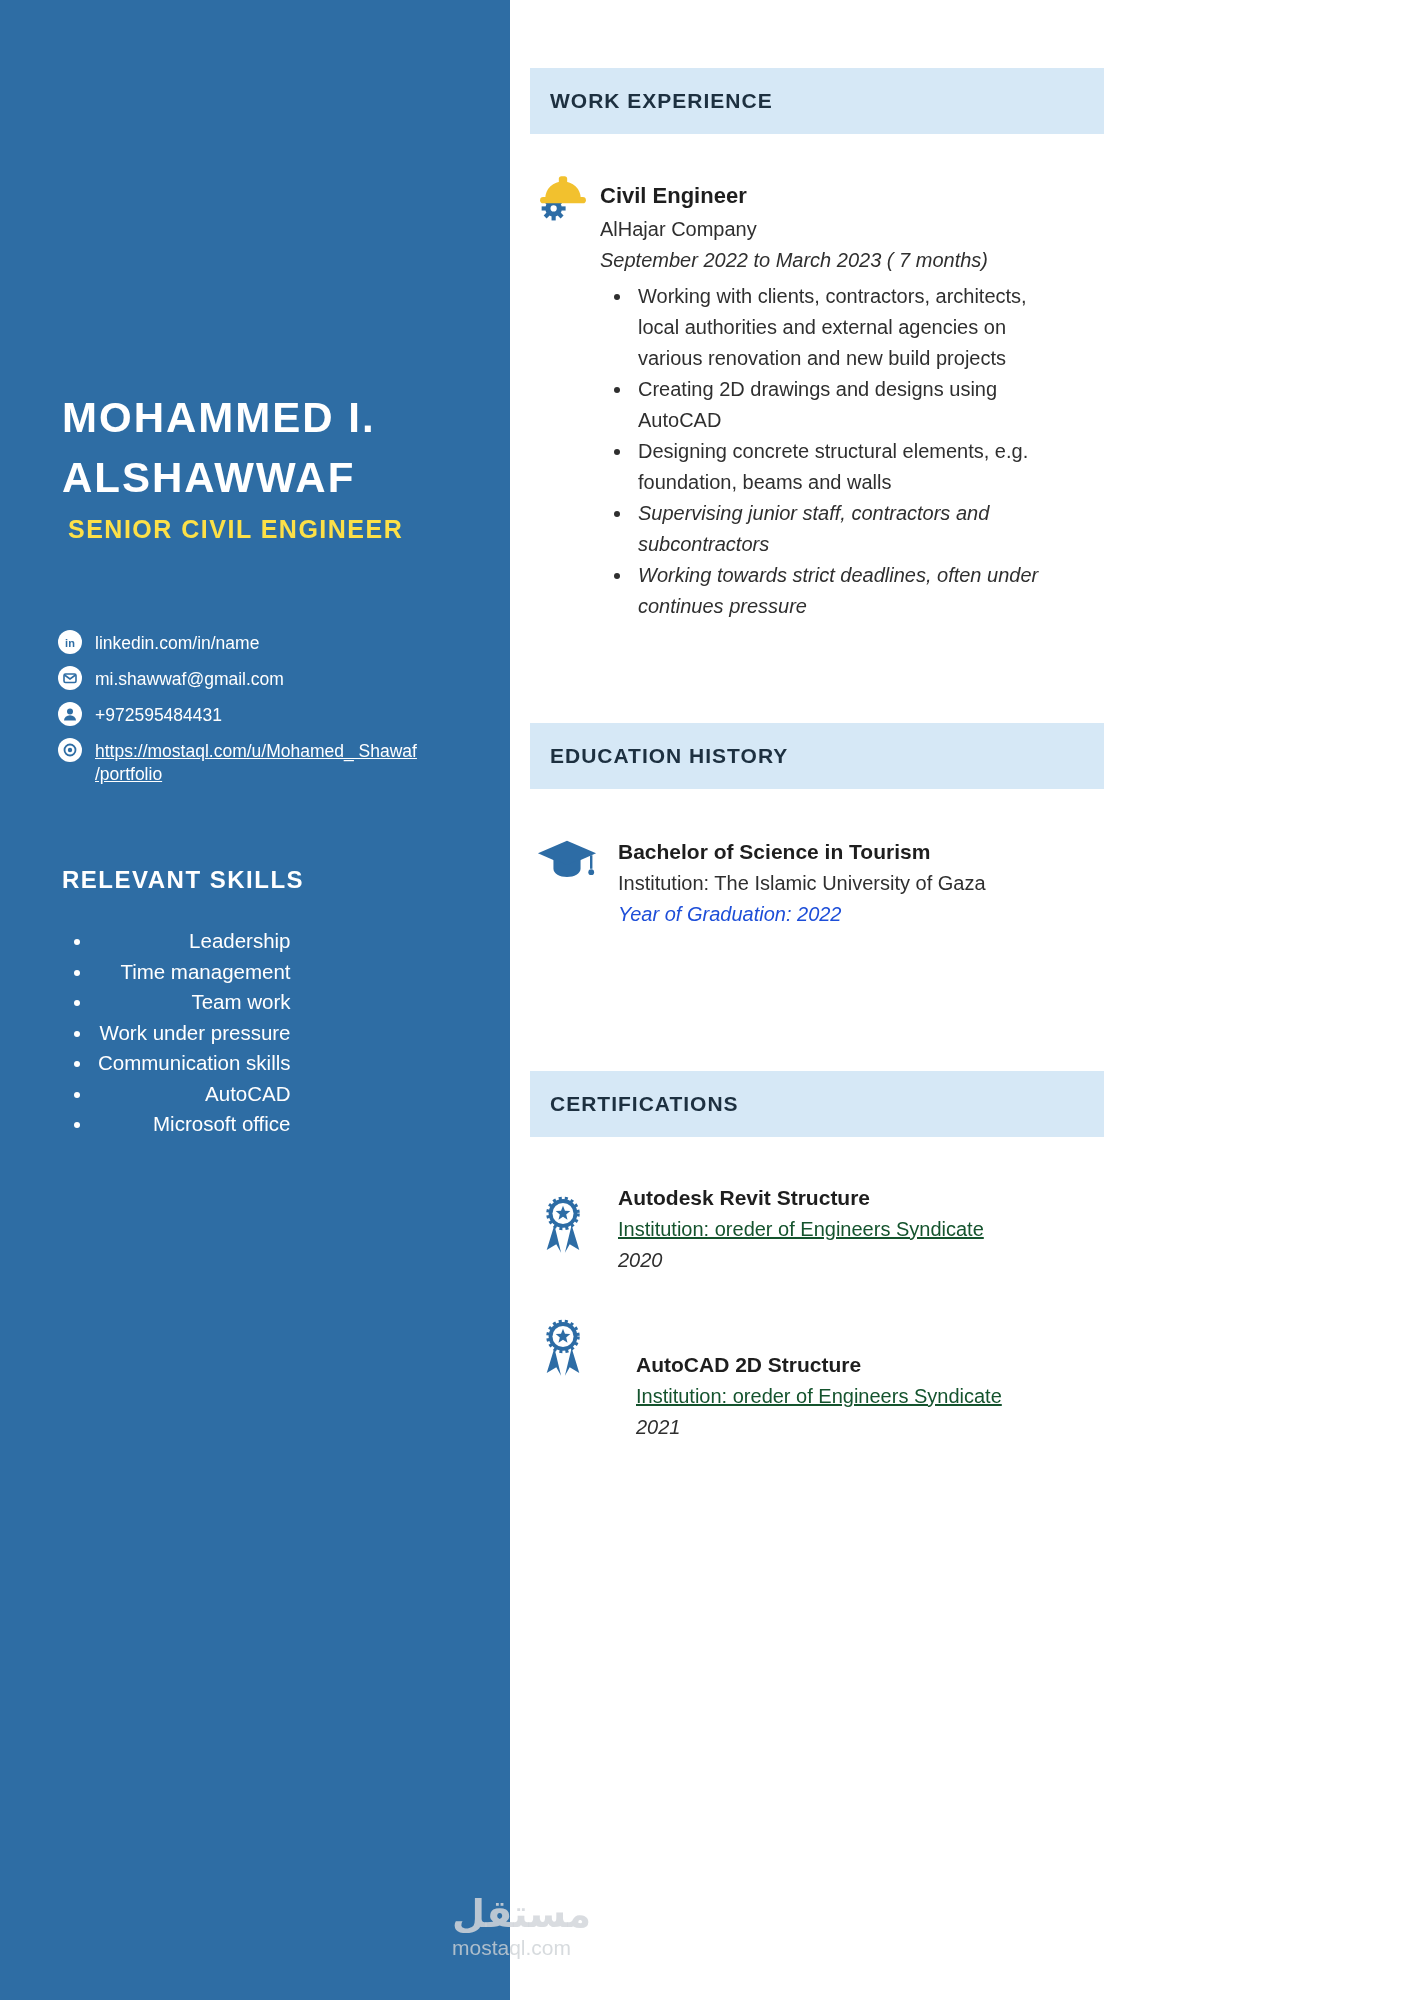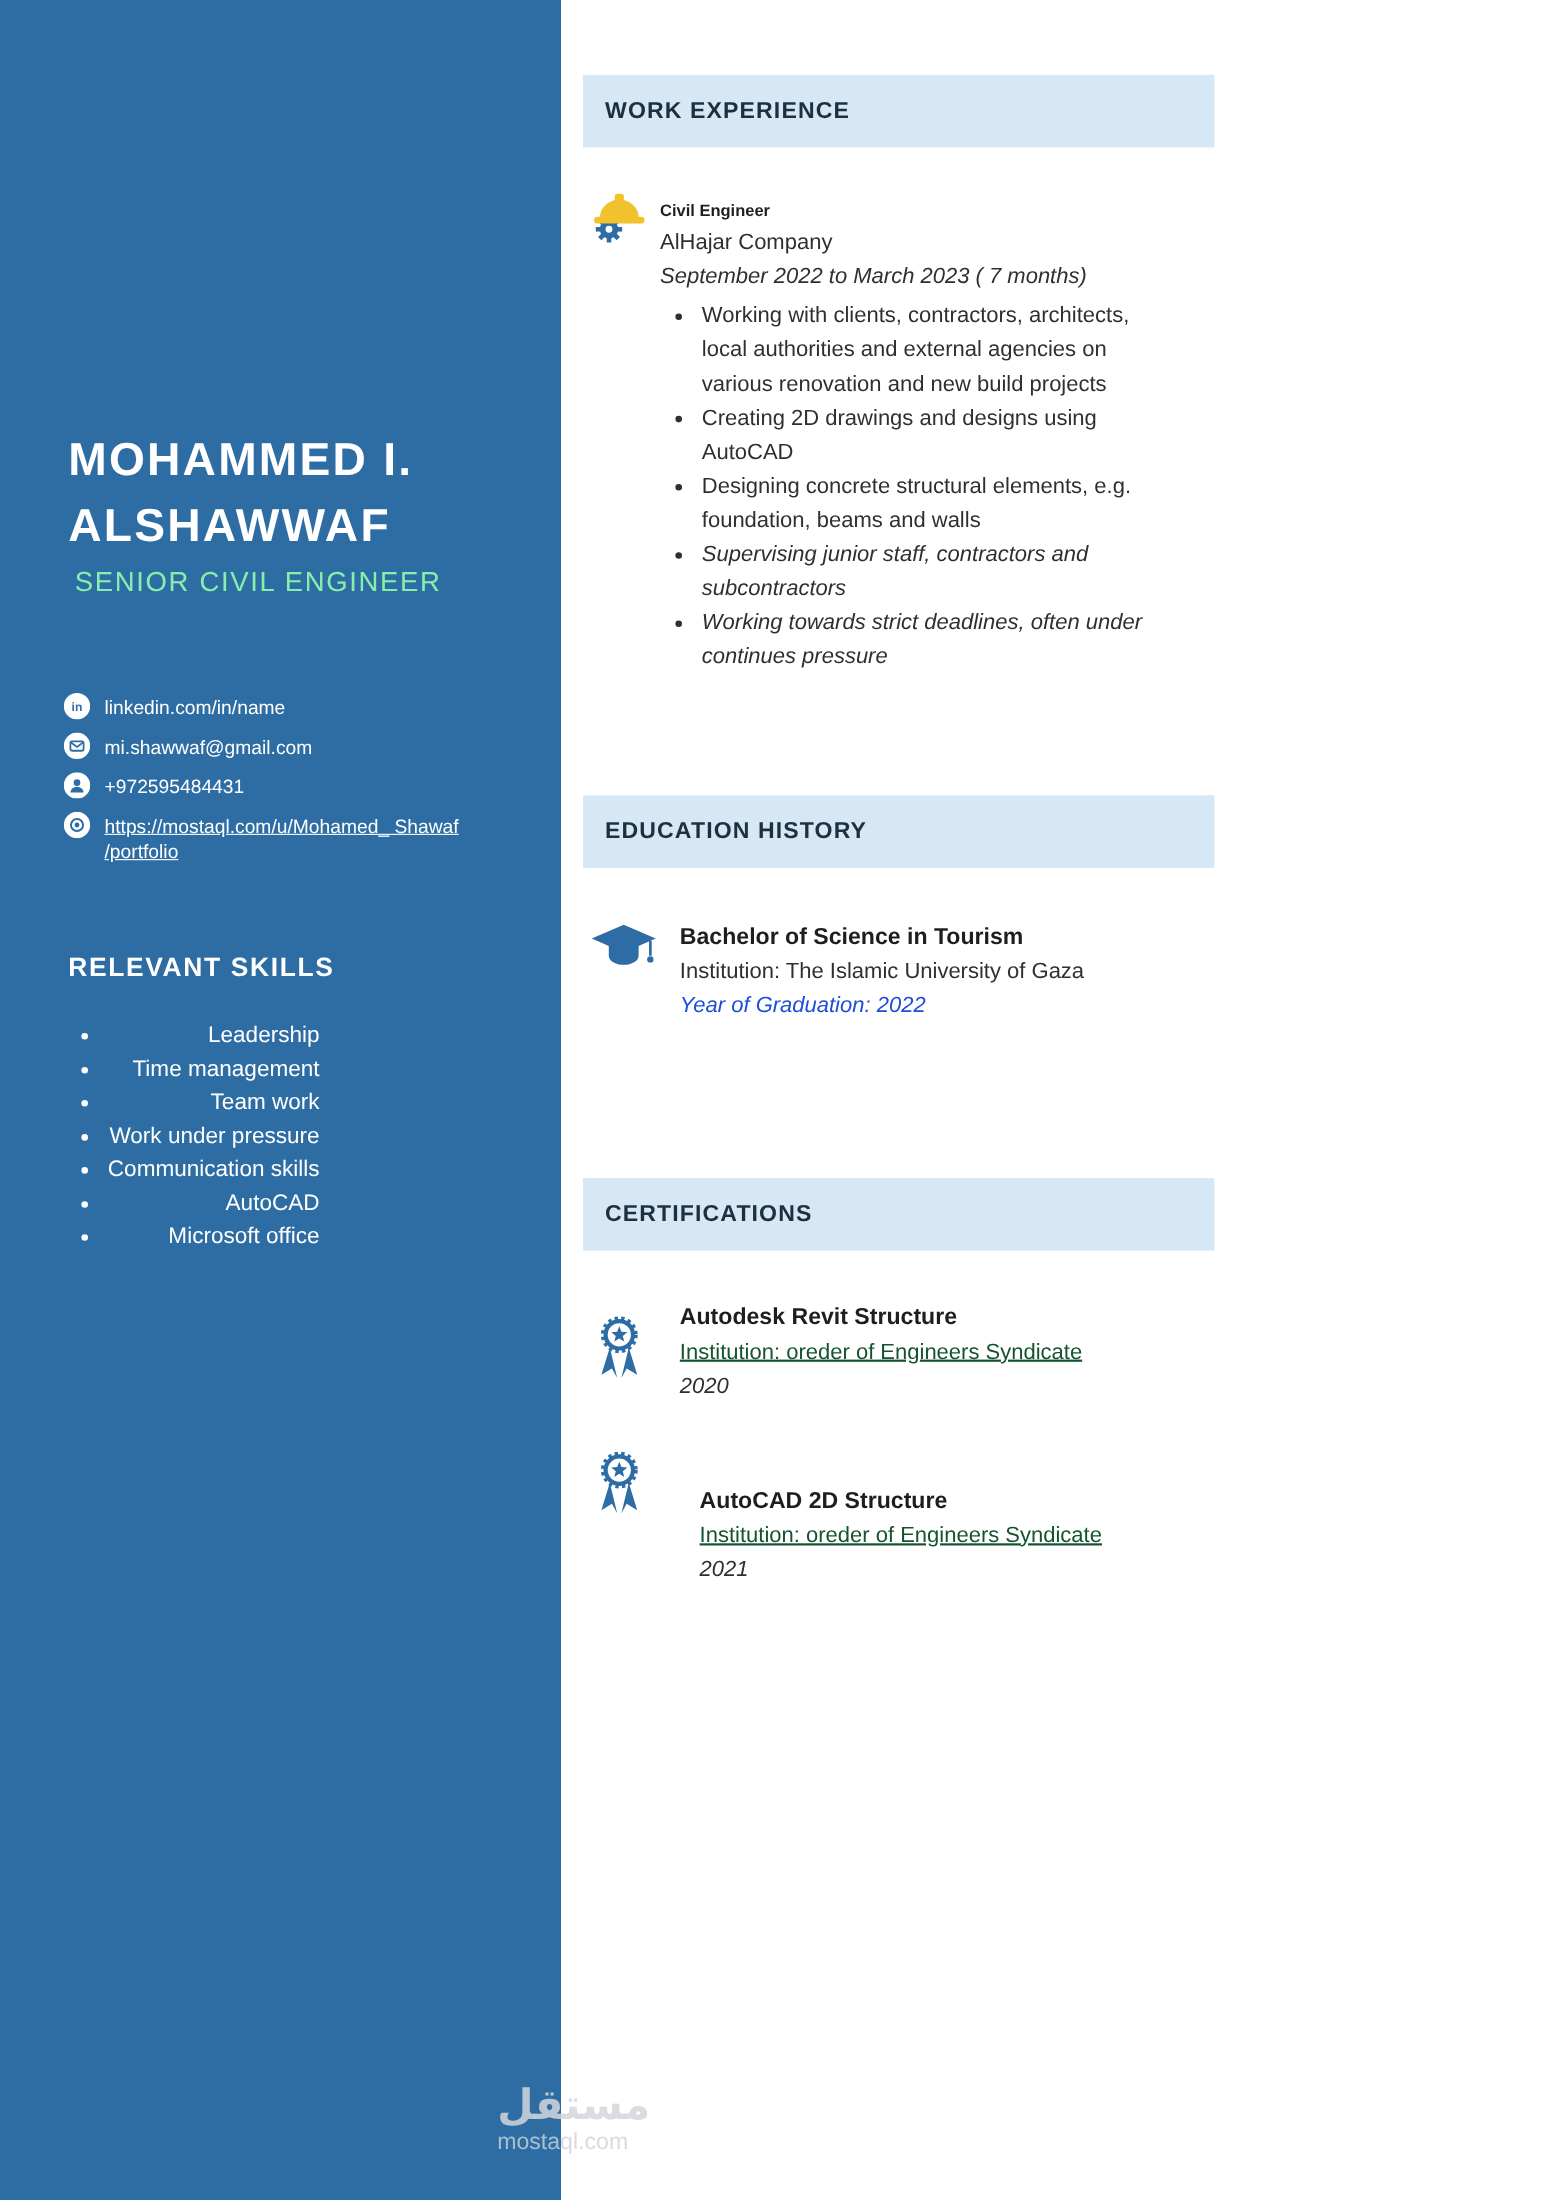--- a/index.html
+++ b/index.html
@@ -13,21 +13,21 @@
   .sidebar {
     position:absolute; left:0; top:0; width:510px; height:2000px;
     background:#2e6da4; color:#ffffff;
   }
   .name {
     position:absolute; left:62px; top:388px; width:420px;
     font-size:42px; font-weight:700; letter-spacing:2px; line-height:60px; color:#ffffff;
   }
   .role-title {
     position:absolute; left:68px; top:515px;
-    font-size:25px; font-weight:400; letter-spacing:1.5px; color:#86efac;
+    font-size:25px; font-weight:700; letter-spacing:1.5px; color:#fde047;
   }
   .contacts { position:absolute; left:58px; top:630px; width:410px; }
   .contact-row { display:flex; align-items:flex-start; margin-bottom:11px; }
   .contact-row .cicon { flex:0 0 24px; width:24px; height:24px; margin-right:13px; margin-top:0px; }
   .contact-row .ctext { font-size:17.5px; line-height:23px; color:#ffffff; padding-top:2px; }
   a.portfolio-link { color:#ffffff; text-decoration:underline; }
   .skills-heading {
     position:absolute; left:62px; top:866px;
     font-size:24px; font-weight:700; letter-spacing:1.5px; color:#ffffff;
   }
@@ -51,21 +51,21 @@
   .bar-edu  { top:723px; }
   .bar-cert { top:1071px; }
 
   .entry-icon { position:absolute; }
   .work-icon  { left:538px; top:172px; width:50px; height:50px; }
   .edu-icon   { left:536px; top:836px; width:62px; height:52px; }
   .cert-icon-1{ left:540px; top:1190px; width:46px; height:68px; }
   .cert-icon-2{ left:540px; top:1313px; width:46px; height:68px; }
 
   .work-text { position:absolute; left:600px; top:183px; width:452px; }
-  .job-title { font-size:15px; font-weight:700; color:#1e1e1e; margin-bottom:9px; }
+  .job-title { font-size:22px; font-weight:700; color:#1e1e1e; margin-bottom:9px; }
   .company   { font-size:20px; color:#2f2f2f; margin-bottom:8px; }
   .dates     { font-size:20px; font-style:italic; color:#2f2f2f; margin-bottom:9px; }
   .work-bullets { list-style:none; margin-left:14px; }
   .work-bullets li {
     position:relative; font-size:20px; line-height:31px; color:#2f2f2f; padding-left:24px;
   }
   .work-bullets li::before {
     content:""; position:absolute; left:0; top:13px;
     width:6px; height:6px; border-radius:50%; background:#2f2f2f;
   }

